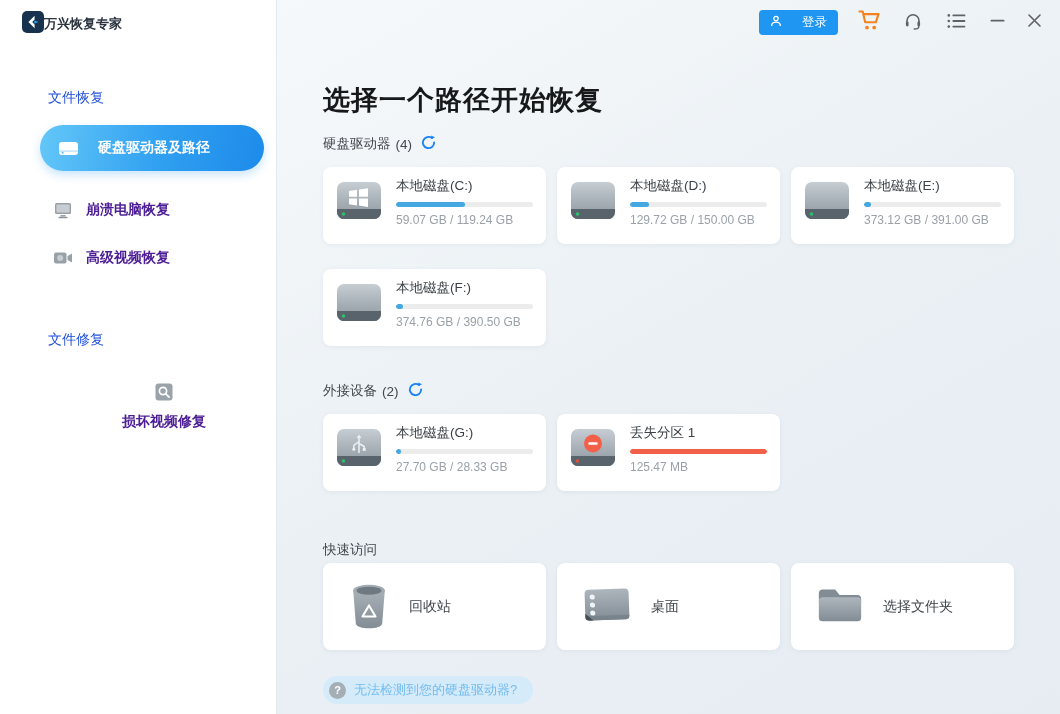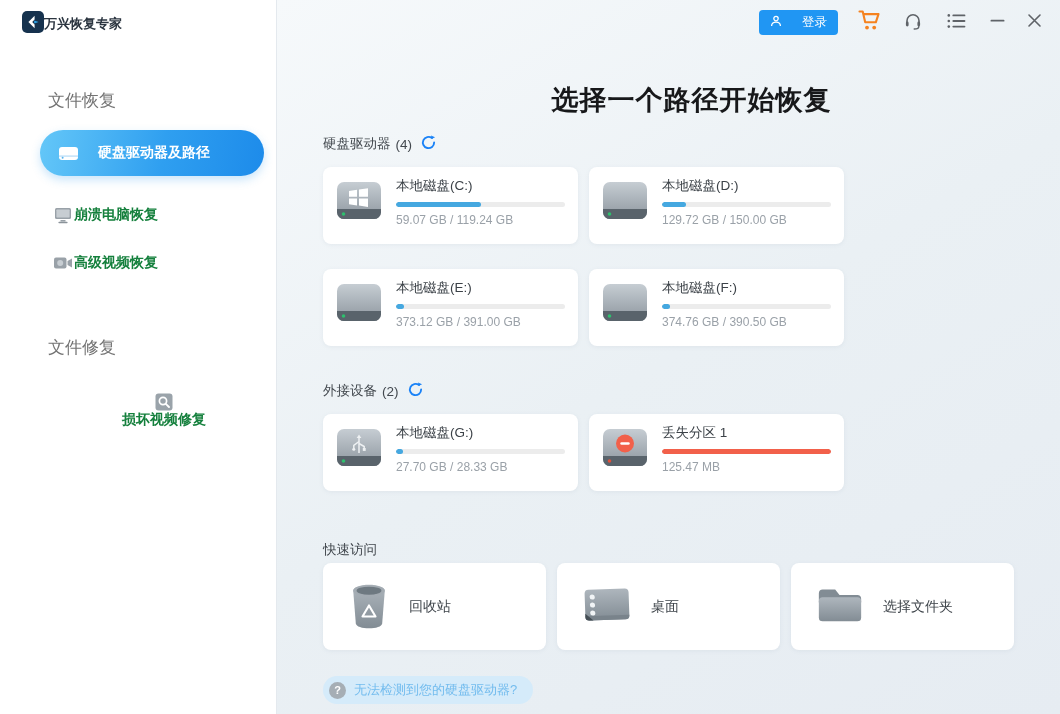--- a/index.html
+++ b/index.html
@@ -3,52 +3,52 @@
 <meta charset="utf-8">
 <style>
   * { box-sizing: border-box; margin: 0; padding: 0; }
   html,body { width:1060px; height:714px; font-family:"Liberation Sans",sans-serif; background:#fff; overflow:hidden; }
   .window { display:flex; width:1060px; height:714px; }
 
   
   .sidebar { width:277px; flex-shrink:0; background:#ffffff; border-right:1px solid #e4e9ee; }
   .logo-row { display:flex; align-items:center; padding:11px 0 0 22px; }
   .logo-text { font-size:13px; color:#2b3540; font-weight:700; }
-  .nav-section-label { margin:52px 0 0 48px; font-size:17px; color:#737373; }
-  .nav-item { display:flex; align-items:center; gap:0; margin:30px 0 0 52px; font-size:14px; font-weight:700; color:#15803d; cursor:pointer; }
+  .nav-section-label { margin:52px 0 0 48px; font-size:14px; color:#1d4ed8; }
+  .nav-item { display:flex; align-items:center; gap:12px; margin:30px 0 0 52px; font-size:14px; font-weight:700; color:#4c1d95; cursor:pointer; }
   .nav-item .nav-ic { width:22px; height:18px; display:inline-flex; align-items:center; justify-content:center; }
   .nav-item.selected { margin:18px 0 0 40px; width:224px; height:46px; border-radius:23px;
       background:linear-gradient(100deg,#64c7f8 0%,#2f9ff0 55%,#1d8bea 100%);
       color:#ffffff; padding-left:17px; gap:19px; box-shadow:0 4px 10px rgba(45,150,235,.25); }
   .nav-item + .nav-item { }
   .nav-section-label.second { margin-top:64px; }
 
   
   .main { flex:1; background:linear-gradient(150deg,#f6f9fb 0%,#eaf0f4 50%,#e6ecf2 100%); position:relative; }
   .topbar { height:44px; display:flex; align-items:center; justify-content:flex-end; padding-right:12px; }
   .login-btn { display:inline-flex; align-items:center; gap:20px; background:#2096f3; border:none; color:#fff;
       font-size:12.5px; font-family:inherit; padding:4px 11px; border-radius:4px; cursor:pointer; }
   .tb-ic { display:inline-flex; align-items:center; justify-content:center; background:none; border:none; cursor:pointer; padding:0; }
   .tb-ic.cart { margin-left:20px; }
   .tb-ic.head { margin-left:22px; }
   .tb-ic.list { margin-left:24px; }
   .tb-ic.mini { margin-left:24px; }
   .tb-ic.close { margin-left:22px; margin-right:6px; }
 
   .content { padding:0 0 0 46px; }
-  .page-title { font-size:27px; font-weight:700; color:#17181a; letter-spacing:1px; margin-top:38px;text-align:center; }
+  .page-title { font-size:27px; font-weight:700; color:#17181a; letter-spacing:1px; margin-top:38px; }
   .section-head { display:flex; align-items:center; gap:5px; font-size:13.5px; color:#42484e; }
   .section-head.first { margin-top:17px; }
   .section-head.ext { margin-top:36px; }
   .section-head.quick { margin-top:50px; }
   .refresh-btn { background:none; border:none; cursor:pointer; padding:0; margin-left:4px; display:inline-flex; }
 
   .grid { width:691px; display:flex; flex-wrap:wrap; gap:25px 11px; margin-top:14px; }
   .card { background:#ffffff; border-radius:8px; box-shadow:0 1px 4px rgba(120,140,160,.10); cursor:pointer; }
-  .drive-card { width:255px; height:77px; display:flex; align-items:center; padding:0 13px 8px 11px; }
+  .drive-card { width:223px; height:77px; display:flex; align-items:center; padding:0 13px 8px 11px; }
   .drive-ic { flex-shrink:0; display:inline-flex; }
   .drive-info { flex:1; margin-left:12px; min-width:0; }
   .drive-name { font-size:13.5px; color:#3c4248; }
   .bar { margin-top:7px; height:5px; border-radius:2.5px; background:#ececec; overflow:hidden; }
   .bar-fill { display:block; height:100%; border-radius:2.5px; }
   .drive-cap { margin-top:6px; font-size:12px; color:#9aa1a8; }
 
   .quick-card { width:223px; height:87px; display:flex; align-items:center; padding-left:24px; gap:18px; }
   .quick-label { font-size:14px; color:#3f454b; }
 

